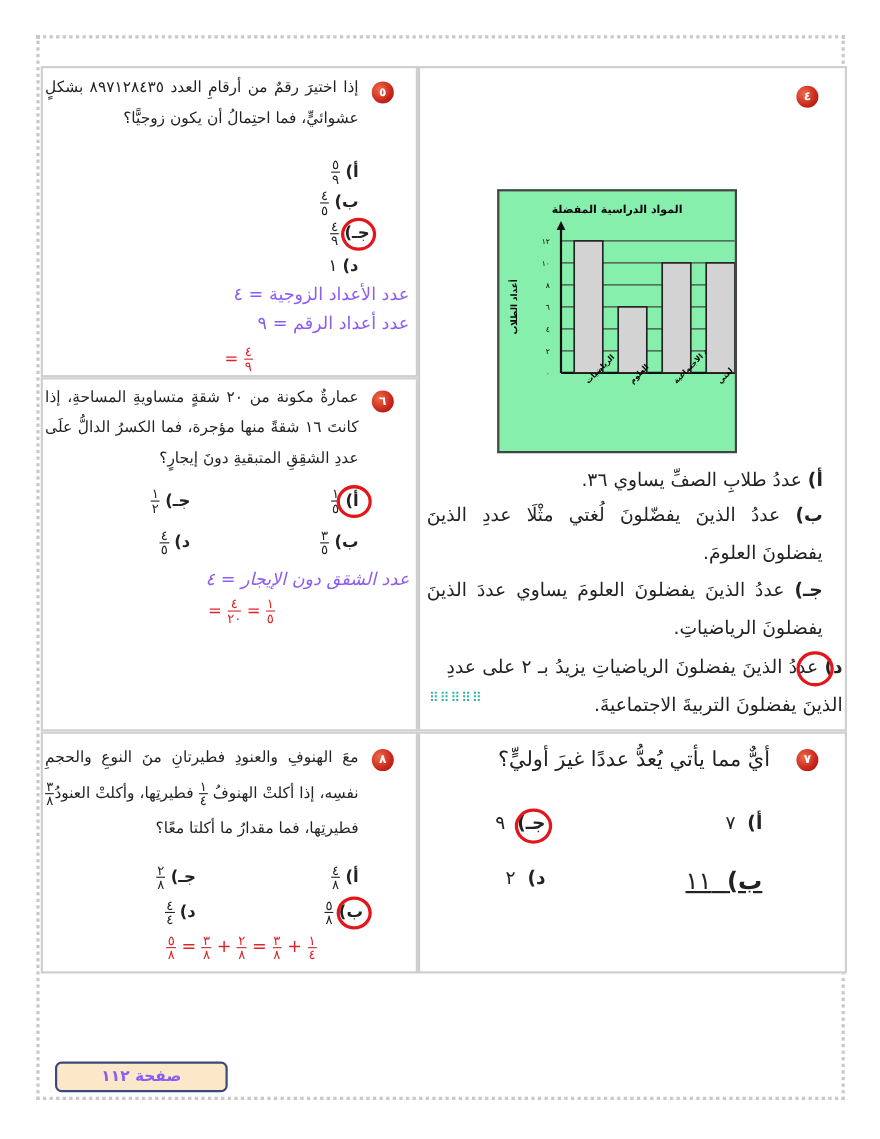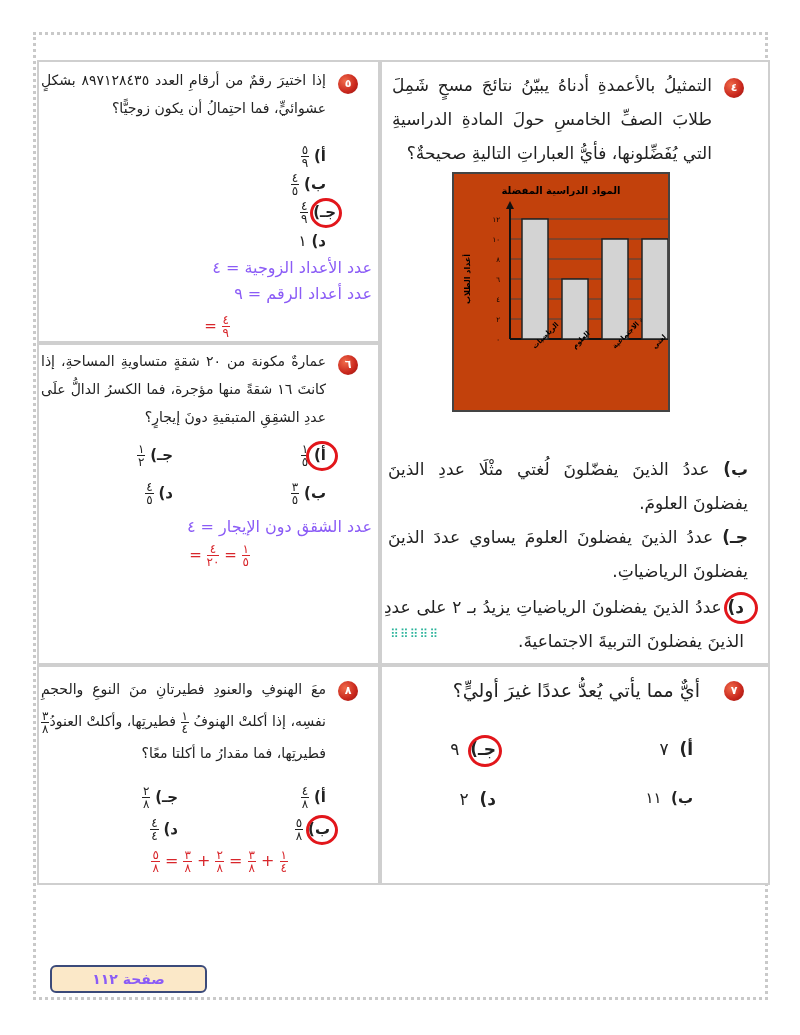--- a/index.html
+++ b/index.html
@@ -10,36 +10,36 @@
   .q{position:absolute;font-size:17px;line-height:34px;text-align:justify;}
   .qs{font-size:14px;line-height:28px;}
   .opt{position:absolute;font-size:15px;white-space:nowrap;}
   .lbl{font-weight:bold;}
   .circle{position:absolute;border:3px solid #e2161b;border-radius:50%;box-sizing:border-box;}
   .frac{display:inline-block;vertical-align:middle;text-align:center;font-size:12px;line-height:12px;}
   .frac span{display:block;}
   .frac .n{border-bottom:1px solid currentColor;padding:0 1px;}
   .red{color:#d8262b;}
   .work{position:absolute;font-size:16px;white-space:nowrap;color:#8b5cf6;}
-  .chart-box{position:absolute;left:452px;top:172px;width:218px;height:240px;border:2px solid #444;box-sizing:border-box;background:#c2410c;}
+  .chart-box{position:absolute;left:452px;top:172px;width:218px;height:240px;border:2px solid #444;box-sizing:border-box;background:#86efac;}
   .footer{position:absolute;left:50px;top:965px;width:153px;height:24px;background:#fbe8c8;border:2px solid #3b4a7a;border-radius:6px;text-align:center;line-height:24px;font-weight:bold;color:#8b5cf6;font-size:14px;direction:rtl;}
   .dots{position:absolute;color:#2bb39a;font-size:12px;letter-spacing:1px;}
 </style>
 </head>
 <body>
 
 <div class="frame"></div>
 
 <div class="cell" style="left:380px;top:60px;width:390px;height:605px;">
   <div class="num" style="right:24px;top:16px;">٤</div>
-  <div class="q" style="right:56px;top:6px;width:320px;">التمثيلُ بالأعمدةِ أدناهُ يبيّنُ نتائجَ مسحٍ شَمِلَ طلابَ الصفِّ الخامسِ حولَ المادةِ الدراسيةِ التي يُفَضِّلونها، فأيُّ العباراتِ التاليةِ صحيحةٌ؟</div>
   <div style="height:1px"></div>
+  <div class="q" style="right:20px;top:358px;width:360px;"><span class="lbl">أ)</span> <span>عددُ طلابِ الصفِّ يساوي ٣٦.</span></div>
   <div class="q" style="right:20px;top:458px;width:360px;"><span class="lbl">جـ)</span> <span>عددُ الذينَ يفضلونَ العلومَ يساوي عددَ الذينَ يفضلونَ الرياضياتِ.</span></div>
   <div class="q" style="right:20px;top:390px;width:360px;"><span class="lbl">ب)</span> <span>عددُ الذينَ يفضّلونَ لُغتي مثْلَا عددِ الذينَ يفضلونَ العلومَ.</span></div>
-  <div class="q" style="right:24px;top:528px;width:360px;"><span class="lbl">د)</span> <span>عددُ الذينَ يفضلونَ الرياضياتِ يزيدُ بـ ٢ على عددِ الذينَ يفضلونَ التربيةَ الاجتماعيةَ.</span></div>
+  <div class="q" style="right:2px;top:528px;width:360px;"><span class="lbl">د)</span> <span>عددُ الذينَ يفضلونَ الرياضياتِ يزيدُ بـ ٢ على عددِ الذينَ يفضلونَ التربيةَ الاجتماعيةَ.</span></div>
   <div class="circle" style="right:10px;top:530px;width:34px;height:32px;"></div>
   <div class="dots" style="left:8px;top:565px;">⠿⠿⠿⠿⠿</div>
 </div>
 
 <div class="chart-box">
   <svg id="chart" width="214" height="236">
       <text x="107" y="20" text-anchor="middle" font-size="10" font-weight="bold" direction="rtl">المواد الدراسية المفضلة</text>
       <line x1="56" y1="165" x2="214" y2="165" stroke="#444" stroke-width="1"></line>
       <text x="46" y="168" text-anchor="end" font-size="7">٠</text>
       <line x1="56" y1="145" x2="214" y2="145" stroke="#444" stroke-width="1"></line>
@@ -83,34 +83,34 @@
 </div>
 
 <div class="cell" style="left:37px;top:343px;width:343px;height:322px;">
   <div class="num" style="right:20px;top:10px;">٦</div>
   <div class="q qs" style="right:52px;top:2px;width:285px;">عمارةٌ مكونة من ٢٠ شقةٍ متساويةِ المساحةِ، إذا كانتَ ١٦ شقةً منها مؤجرة، فما الكسرُ الدالُّ علَى عددِ الشقِقِ المتبقيةِ دونَ إيجارٍ؟</div>
   <div class="opt" style="right:52px;top:98px;"><span class="lbl">أ)</span> <span class="frac"><span class="n">١</span><span>٥</span></span></div>
   <div class="circle" style="right:40px;top:96px;width:32px;height:30px;"></div>
   <div class="opt" style="right:205px;top:98px;"><span class="lbl">جـ)</span> <span class="frac"><span class="n">١</span><span>٢</span></span></div>
   <div class="opt" style="right:52px;top:136px;"><span class="lbl">ب)</span> <span class="frac"><span class="n">٣</span><span>٥</span></span></div>
   <div class="opt" style="right:205px;top:136px;"><span class="lbl">د)</span> <span class="frac"><span class="n">٤</span><span>٥</span></span></div>
-  <div class="work" style="right:6px;top:172px;">عدد الشقق دون الإيجار = ٤</div>
+  <div class="work" style="right:6px;top:172px;font-style:italic;">عدد الشقق دون الإيجار = ٤</div>
   <div class="opt red" style="right:128px;top:198px;">
     <span class="frac"><span class="n">١</span><span>٥</span></span> =
     <span class="frac"><span class="n">٤</span><span>٢٠</span></span> =
   </div>
 </div>
 
 <div class="cell" style="left:380px;top:665px;width:390px;height:220px;">
   <div class="num" style="right:24px;top:14px;">٧</div>
   <div class="q" style="right:68px;top:6px;width:300px;font-size:19px;">أيٌّ مما يأتي يُعدُّ عددًا غيرَ أوليٍّ؟</div>
   <div class="opt" style="right:75px;top:72px;font-size:17px;"><span class="lbl">أ)</span>&nbsp;&nbsp;<span>٧</span></div>
   <div class="opt" style="right:272px;top:72px;font-size:17px;"><span class="lbl">جـ)</span>&nbsp;&nbsp;<span>٩</span></div>
   <div class="circle" style="right:266px;top:68px;width:34px;height:32px;"></div>
-  <div class="opt" style="right:75px;top:122px;font-size:15px;"><span class="lbl">ب)</span>&nbsp;&nbsp;<span>١١</span></div>
+  <div class="opt" style="right:75px;top:122px;font-size:22px;text-decoration:underline;"><span class="lbl">ب)</span>&nbsp;&nbsp;<span>١١</span></div>
   <div class="opt" style="right:272px;top:122px;font-size:17px;"><span class="lbl">د)</span>&nbsp;&nbsp;<span>٢</span></div>
 </div>
 
 <div class="cell" style="left:37px;top:665px;width:343px;height:220px;">
   <div class="num" style="right:20px;top:14px;">٨</div>
   <div class="q qs" style="right:52px;top:6px;width:285px;line-height:32px;">
     <span>معَ الهنوفِ والعنودِ فطيرتانِ منَ النوعِ والحجمِ نفسِه، إذا أكلتْ الهنوفُ</span>
     <span class="frac"><span class="n">١</span><span>٤</span></span>
     <span>فطيرتِها، وأكلتْ العنودُ</span><span class="frac"><span class="n">٣</span><span>٨</span></span>
     <span>فطيرتِها، فما مقدارُ ما أكلتا معًا؟</span>

